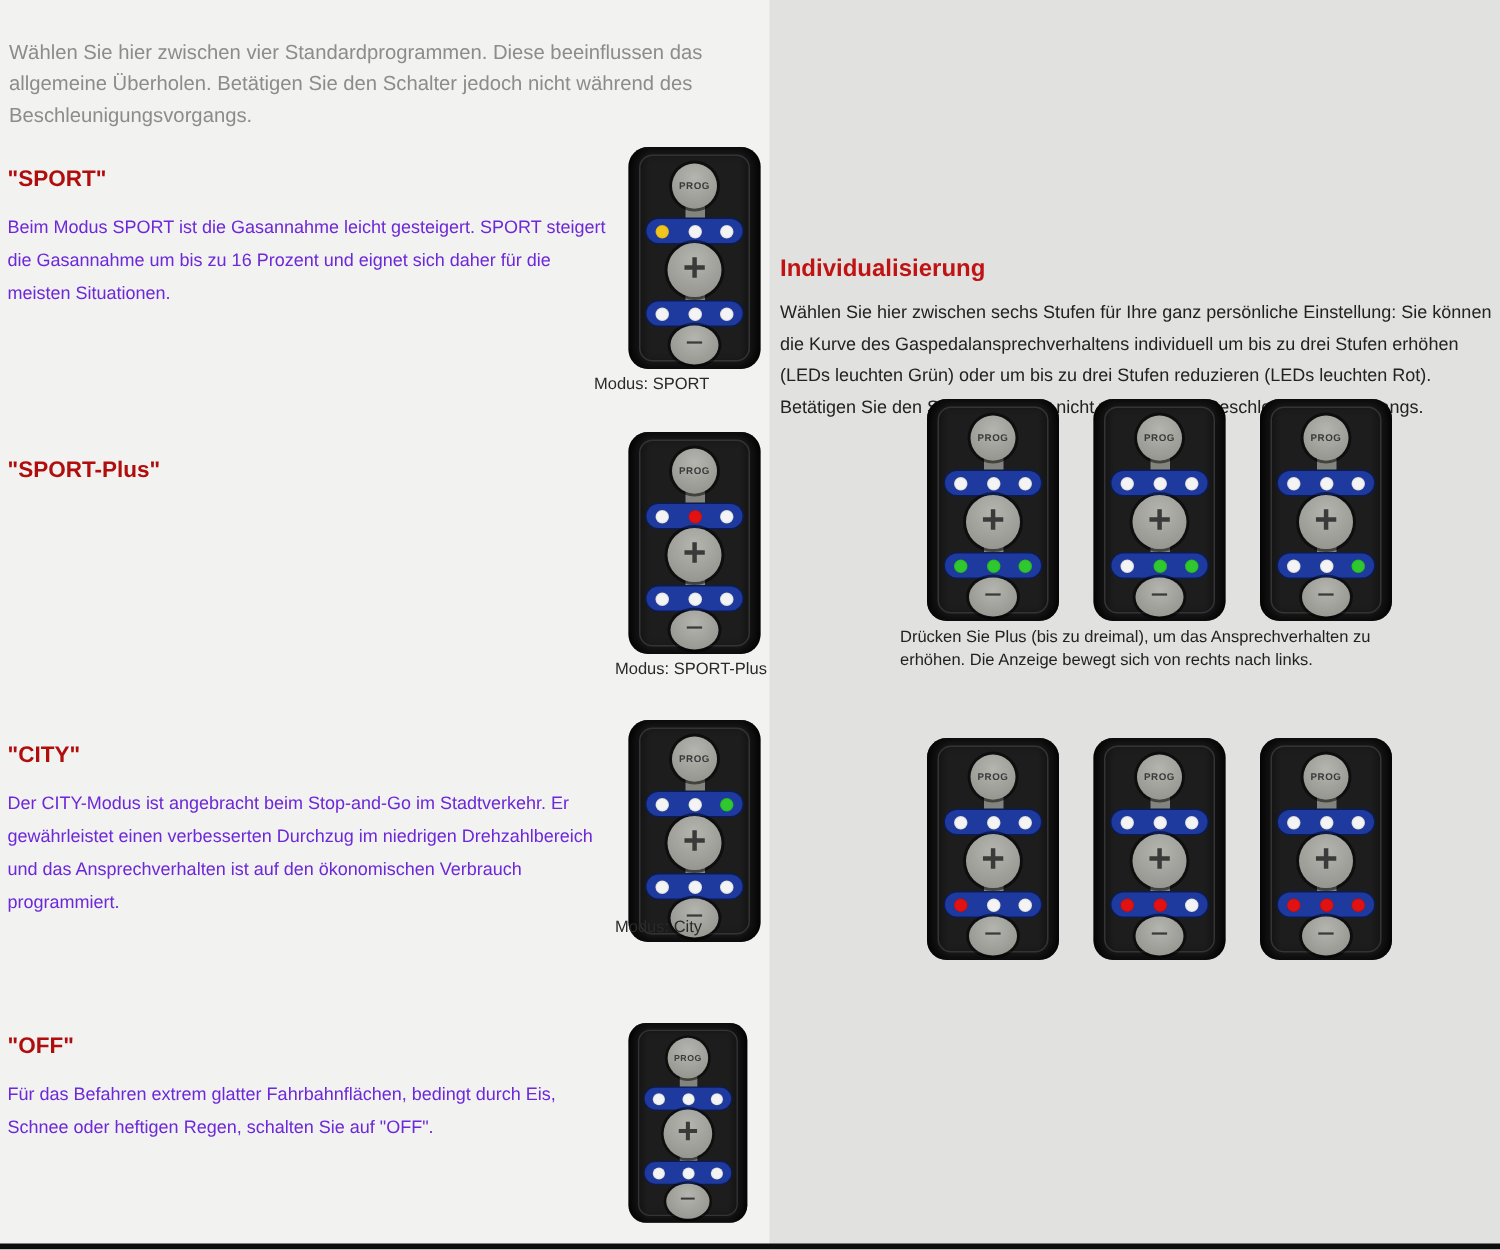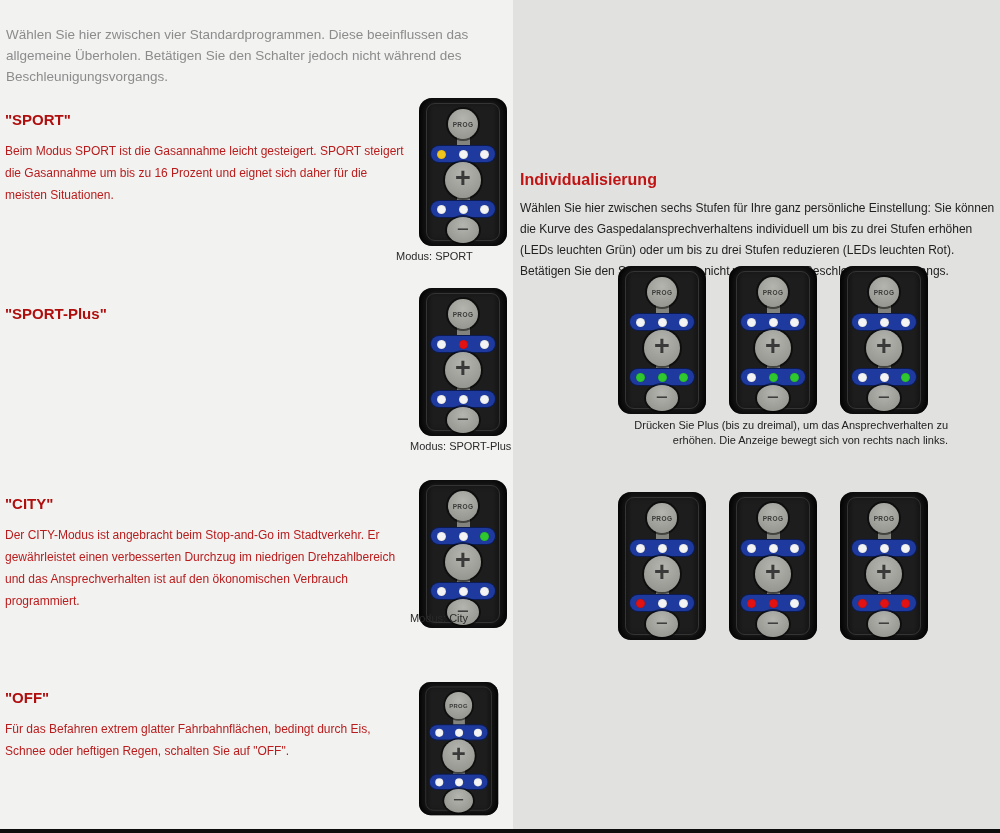--- a/index.html
+++ b/index.html
@@ -5,21 +5,21 @@
   html,body{margin:0;padding:0;}
   body{font-family:"Liberation Sans", sans-serif;}
   #page{position:relative;width:1000px;height:833px;overflow:hidden;background:#f1f1f0;}
   .bg-left{position:absolute;left:0;top:0;width:513px;height:833px;background:#f2f2f1;}
   .bg-right{position:absolute;left:513px;top:0;width:487px;height:833px;background:#e1e1e0;}
   .bottom-bar{position:absolute;left:0;top:829px;width:1000px;height:4px;background:#0d0d0d;}
 
   .intro{position:absolute;left:6px;top:10px;width:474px;font-size:13.5px;line-height:21px;color:#8c8c8c;}
 
   .mode-title{position:absolute;left:5px;width:400px;font-size:15px;font-weight:bold;color:#b00d0d;}
-  .mode-body{position:absolute;left:5px;width:405px;font-size:12px;line-height:22px;color:#b91c1c;}
+  .mode-body{position:absolute;left:5px;width:405px;font-size:12px;line-height:22px;color:#6d28d9;}
   .t0{top:96px;}  .b0{top:128px;}
   .t1{top:290px;} .b1{top:322px;}
   .t2{top:480px;} .b2{top:512px;}
   .t3{top:674px;} .b3{top:706px;}
 
   .indiv-title{position:absolute;left:520px;top:158px;font-size:16px;color:#c01414;margin-top:13px;}
   .indiv-body{position:absolute;left:520px;top:186px;width:484px;font-size:12px;line-height:21px;color:#222;}
 
   
   .device{position:absolute;width:88px;height:148px;border-radius:13px;
@@ -53,21 +53,21 @@
   .c3{left:410px;top:819px;margin-top:42px;}
 
   .d0{left:419px;top:98px;}
   .d1{left:419px;top:288px;}
   .d2{left:419px;top:480px;}
   .d3{left:419px;top:682px;}
 
   .r1a{left:618px;top:266px;} .r1b{left:729px;top:266px;} .r1c{left:840px;top:266px;}
   .r2a{left:618px;top:492px;} .r2b{left:729px;top:492px;} .r2c{left:840px;top:492px;}
 
-  .row-caption{position:absolute;left:600px;width:348px;text-align:right;
+  .row-caption{position:absolute;left:600px;width:348px;text-align:left;
     font-size:11px;line-height:15px;color:#222;}
   .rc1{top:418px;}
   .rc2{top:644px;}
 </style>
 </head>
 <body>
 
 <div id="page">
   <div class="bg-left"></div>
   <div class="bg-right"></div>

